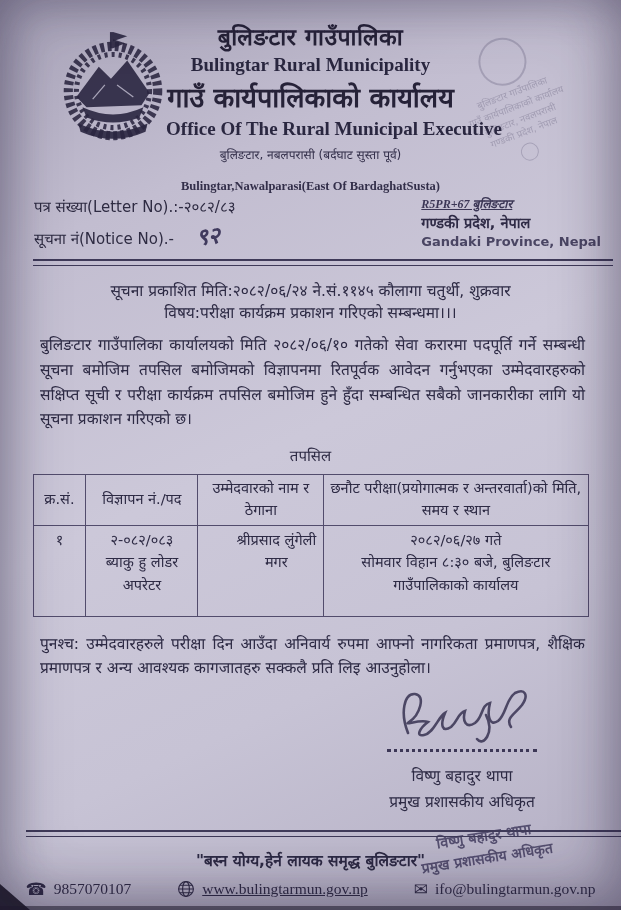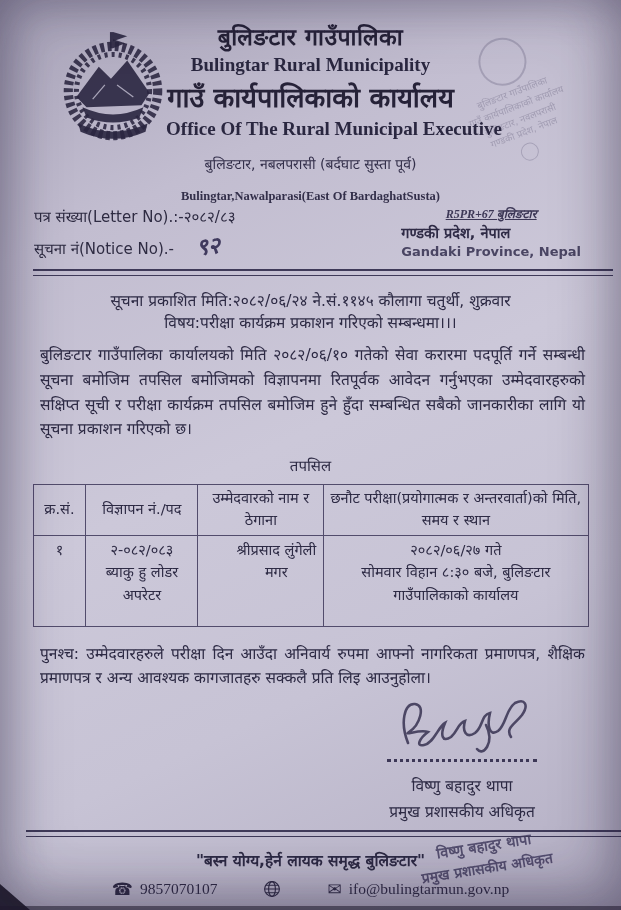--- a/index.html
+++ b/index.html
@@ -20,40 +20,40 @@
     border-bottom:26px solid #15121d;border-right:30px solid transparent;opacity:.9;}
   .edge-bottom{position:absolute;left:0;right:0;bottom:0;height:4px;background:#1c1826;opacity:.55;}
 
   
   .header{position:relative;padding-top:20px;text-align:center;}
   .emblem{position:absolute;left:52px;top:26px;width:122px;height:128px;}
   .h-np1{font-size:23px;font-weight:bold;color:#262238;letter-spacing:.5px;}
   .h-en1{font-size:19px;font-weight:bold;font-family:"Liberation Serif",serif;color:#2a2740;margin-top:2px;}
   .h-np2{font-size:27px;font-weight:bold;color:#262238;margin-top:2px;}
   .h-en2{font-size:19px;font-weight:bold;font-family:"Liberation Serif",serif;color:#2a2740;margin-top:3px;padding-left:47px;}
-  .h-np3{font-size:14px;color:#332f4a;margin-top:14px;}
+  .h-np3{font-size:12px;color:#332f4a;margin-top:6px;}
   .h-en3{font-size:12.5px;font-weight:bold;font-family:"Liberation Serif",serif;color:#332f4a;margin-top:16px;}
 
   .faint-stamp{
     position:absolute;right:42px;top:36px;width:130px;text-align:center;
     transform:rotate(-17deg);opacity:.42;color:#6f6a85;pointer-events:none;
   }
   .faint-stamp .fs-ring{width:44px;height:44px;margin:0 auto 2px;border:2px solid #7a7590;border-radius:50%;
     display:flex;align-items:center;justify-content:center;font-size:9px;}
   .faint-stamp .fs-line{font-size:9.5px;line-height:1.45;white-space:nowrap;transform:rotate(-4deg);}
   .faint-stamp .fs-dot{width:16px;height:16px;margin:4px auto 0;border:1.5px solid #7a7590;border-radius:50%;}
 
   
-  .meta{display:flex;justify-content:space-between;align-items:flex-start;padding:2px 40px 4px 34px;}
+  .meta{display:flex;justify-content:space-between;align-items:flex-start;padding:2px 20px 4px 34px;}
   .meta-left{font-size:15px;line-height:1.5;text-align:left;}
   .hand-ink{display:inline-block;font-size:23px;font-style:italic;color:#403a5e;
     transform:rotate(-6deg);margin-left:22px;font-family:"DejaVu Serif",serif;font-weight:bold;}
   .meta-right{text-align:left;line-height:1.4;}
   .plus-code{font-size:12px;font-style:italic;font-weight:bold;font-family:"Liberation Serif",serif;
-    text-decoration:underline;color:#3c3756;text-align:center;}
+    text-decoration:underline;color:#3c3756;}
   .prov-np{font-size:14.5px;font-weight:bold;color:#2f2b46;}
   .prov-en{font-size:13px;font-weight:bold;color:#4a4563;}
 
   .rule2{margin:2px 8px 0 33px;height:4px;border-top:2.5px solid #3f3a59;border-bottom:1.5px solid #3f3a59;}
   .rule2.bottom{margin:0 0 12px 26px;}
 
   
   .publine{text-align:center;font-size:15.5px;margin-top:13px;color:#2d2a44;}
   .subject{text-align:center;font-size:15.5px;color:#2d2a44;}
   .bodytext{padding:2px 36px 0 40px;font-size:15.5px;line-height:1.6;text-align:justify;color:#2d2a44;margin-top:8px;}
@@ -203,20 +203,21 @@
         <span>9857070107</span>
       </div>
       <div class="contact">
         <svg width="18" height="18" viewBox="0 0 18 18">
           <g fill="none" stroke="#2f2b46" stroke-width="1.1">
             <circle cx="9" cy="9" r="7.4"></circle>
             <ellipse cx="9" cy="9" rx="3.4" ry="7.4"></ellipse>
             <path d="M1.8 9 H16.2 M2.8 5.2 H15.2 M2.8 12.8 H15.2"></path>
           </g>
         </svg>
+        <span class="website">www.bulingtarmun.gov.np</span>
       </div>
       <div class="contact">
         <span class="icon-glyph">✉</span>
         <span>ifo@bulingtarmun.gov.np</span>
       </div>
     </div>
   </div>
 
   <div class="corner-bl"></div>
   <div class="edge-bottom"></div>

